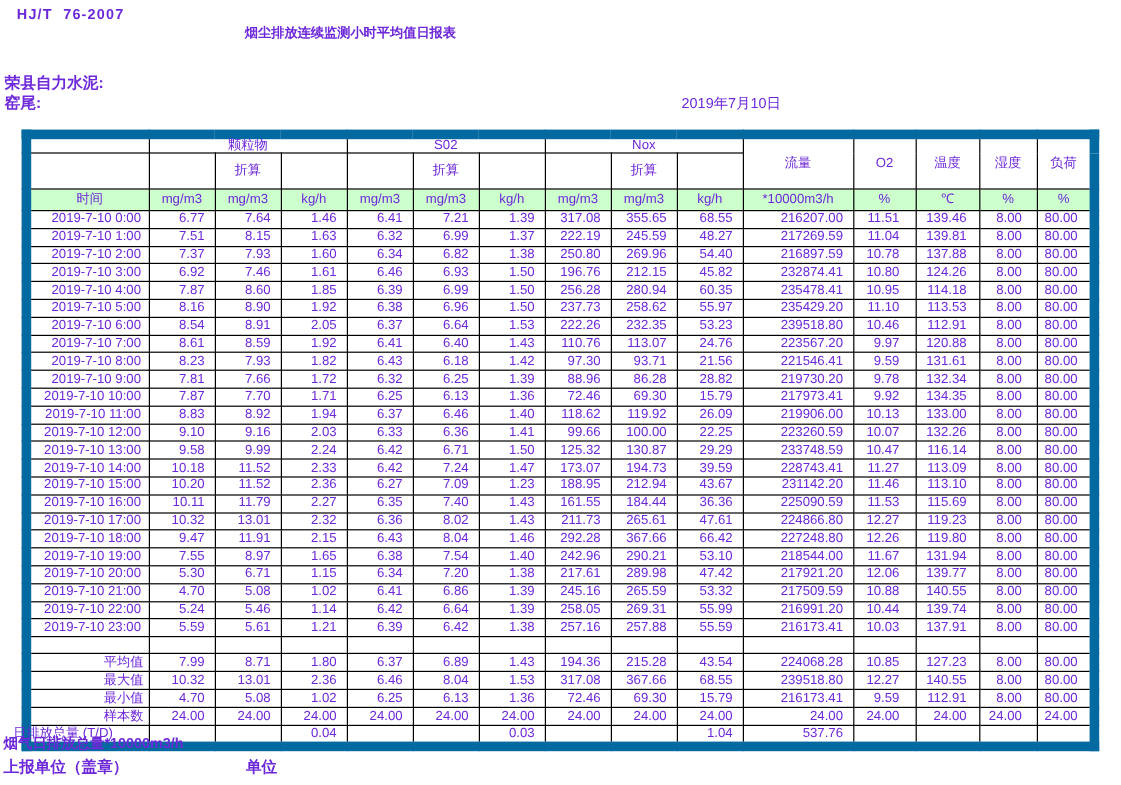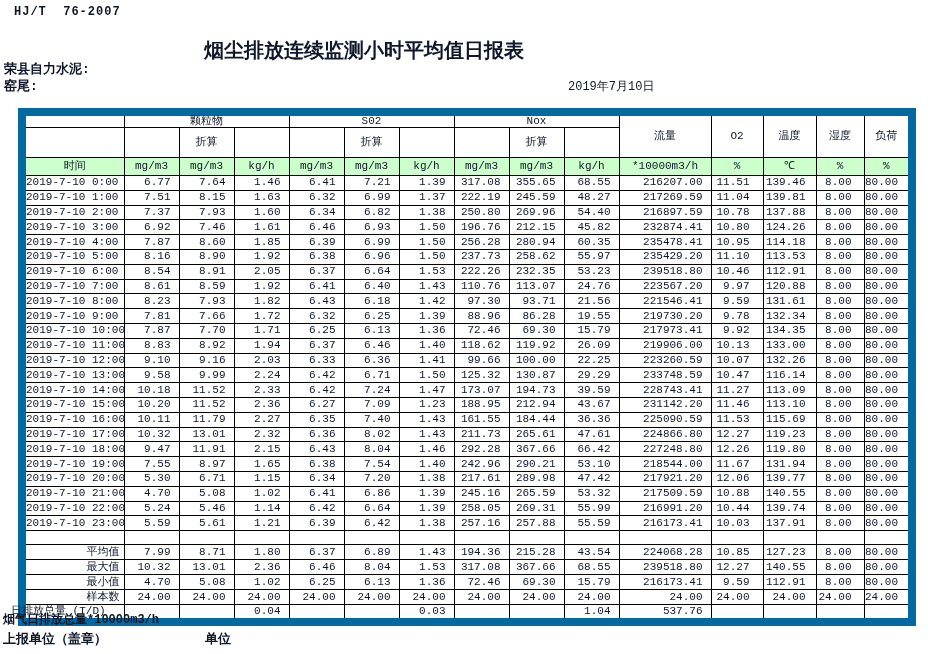--- a/index.html
+++ b/index.html
@@ -1,24 +1,24 @@
 <!DOCTYPE html>
 <html><head>
 <meta charset="utf-8">
 <style>
   * { margin:0; padding:0; box-sizing:border-box; }
   html,body { background:#ffffff; }
   #page {
     position:relative; width:934px; height:654px; background:#ffffff;
-    font-family:Liberation Mono, monospace; color:#0f172a;
+    font-family:Liberation Sans, sans-serif; color:#6d28d9;
     overflow:hidden;
   }
   .abs { position:absolute; white-space:pre; }
   #standard   { left:14px;  top:5px;   font-size:12px; font-weight:bold; letter-spacing:1px; }
-  #title      { left:204px; top:20px;  font-size:20px; font-weight:bold;margin-top:17px; }
+  #title      { left:204px; top:20px;  font-size:11px; font-weight:bold; }
   #company    { left:4px;   top:60px;  font-size:13px; font-weight:bold; }
   #location   { left:4px;   top:77px;  font-size:13px; font-weight:bold; }
   #date       { left:568px; top:78px;  font-size:12px; }
   #note       { left:3px;   top:611px; font-size:12px; font-weight:bold; }
   #report-unit{ left:3px;   top:630px; font-size:13px; font-weight:bold; }
   #unit-label { left:205px; top:630px; font-size:13px; font-weight:bold; }
 
   #table-wrap { position:absolute; left:18px; top:108px; width:890px; }
   table {
     border-collapse:collapse; table-layout:fixed; width:890px;
@@ -272,21 +272,21 @@
           <tr class="data-row">
             <td class="lab time">2019-7-10 9:00</td>
             <td class="num c0">7.81</td>
             <td class="num c1">7.66</td>
             <td class="num c2">1.72</td>
             <td class="num c3">6.32</td>
             <td class="num c4">6.25</td>
             <td class="num c5">1.39</td>
             <td class="num c6">88.96</td>
             <td class="num c7">86.28</td>
-            <td class="num c8">19.55</td>
+            <td class="num c8">28.82</td>
             <td class="num c9">219730.20</td>
             <td class="num c10">9.78</td>
             <td class="num c11">132.34</td>
             <td class="num c12">8.00</td>
             <td class="num c13">80.00</td>
           </tr>
           <tr class="data-row">
             <td class="lab time">2019-7-10 10:00</td>
             <td class="num c0">7.87</td>
             <td class="num c1">7.70</td>

